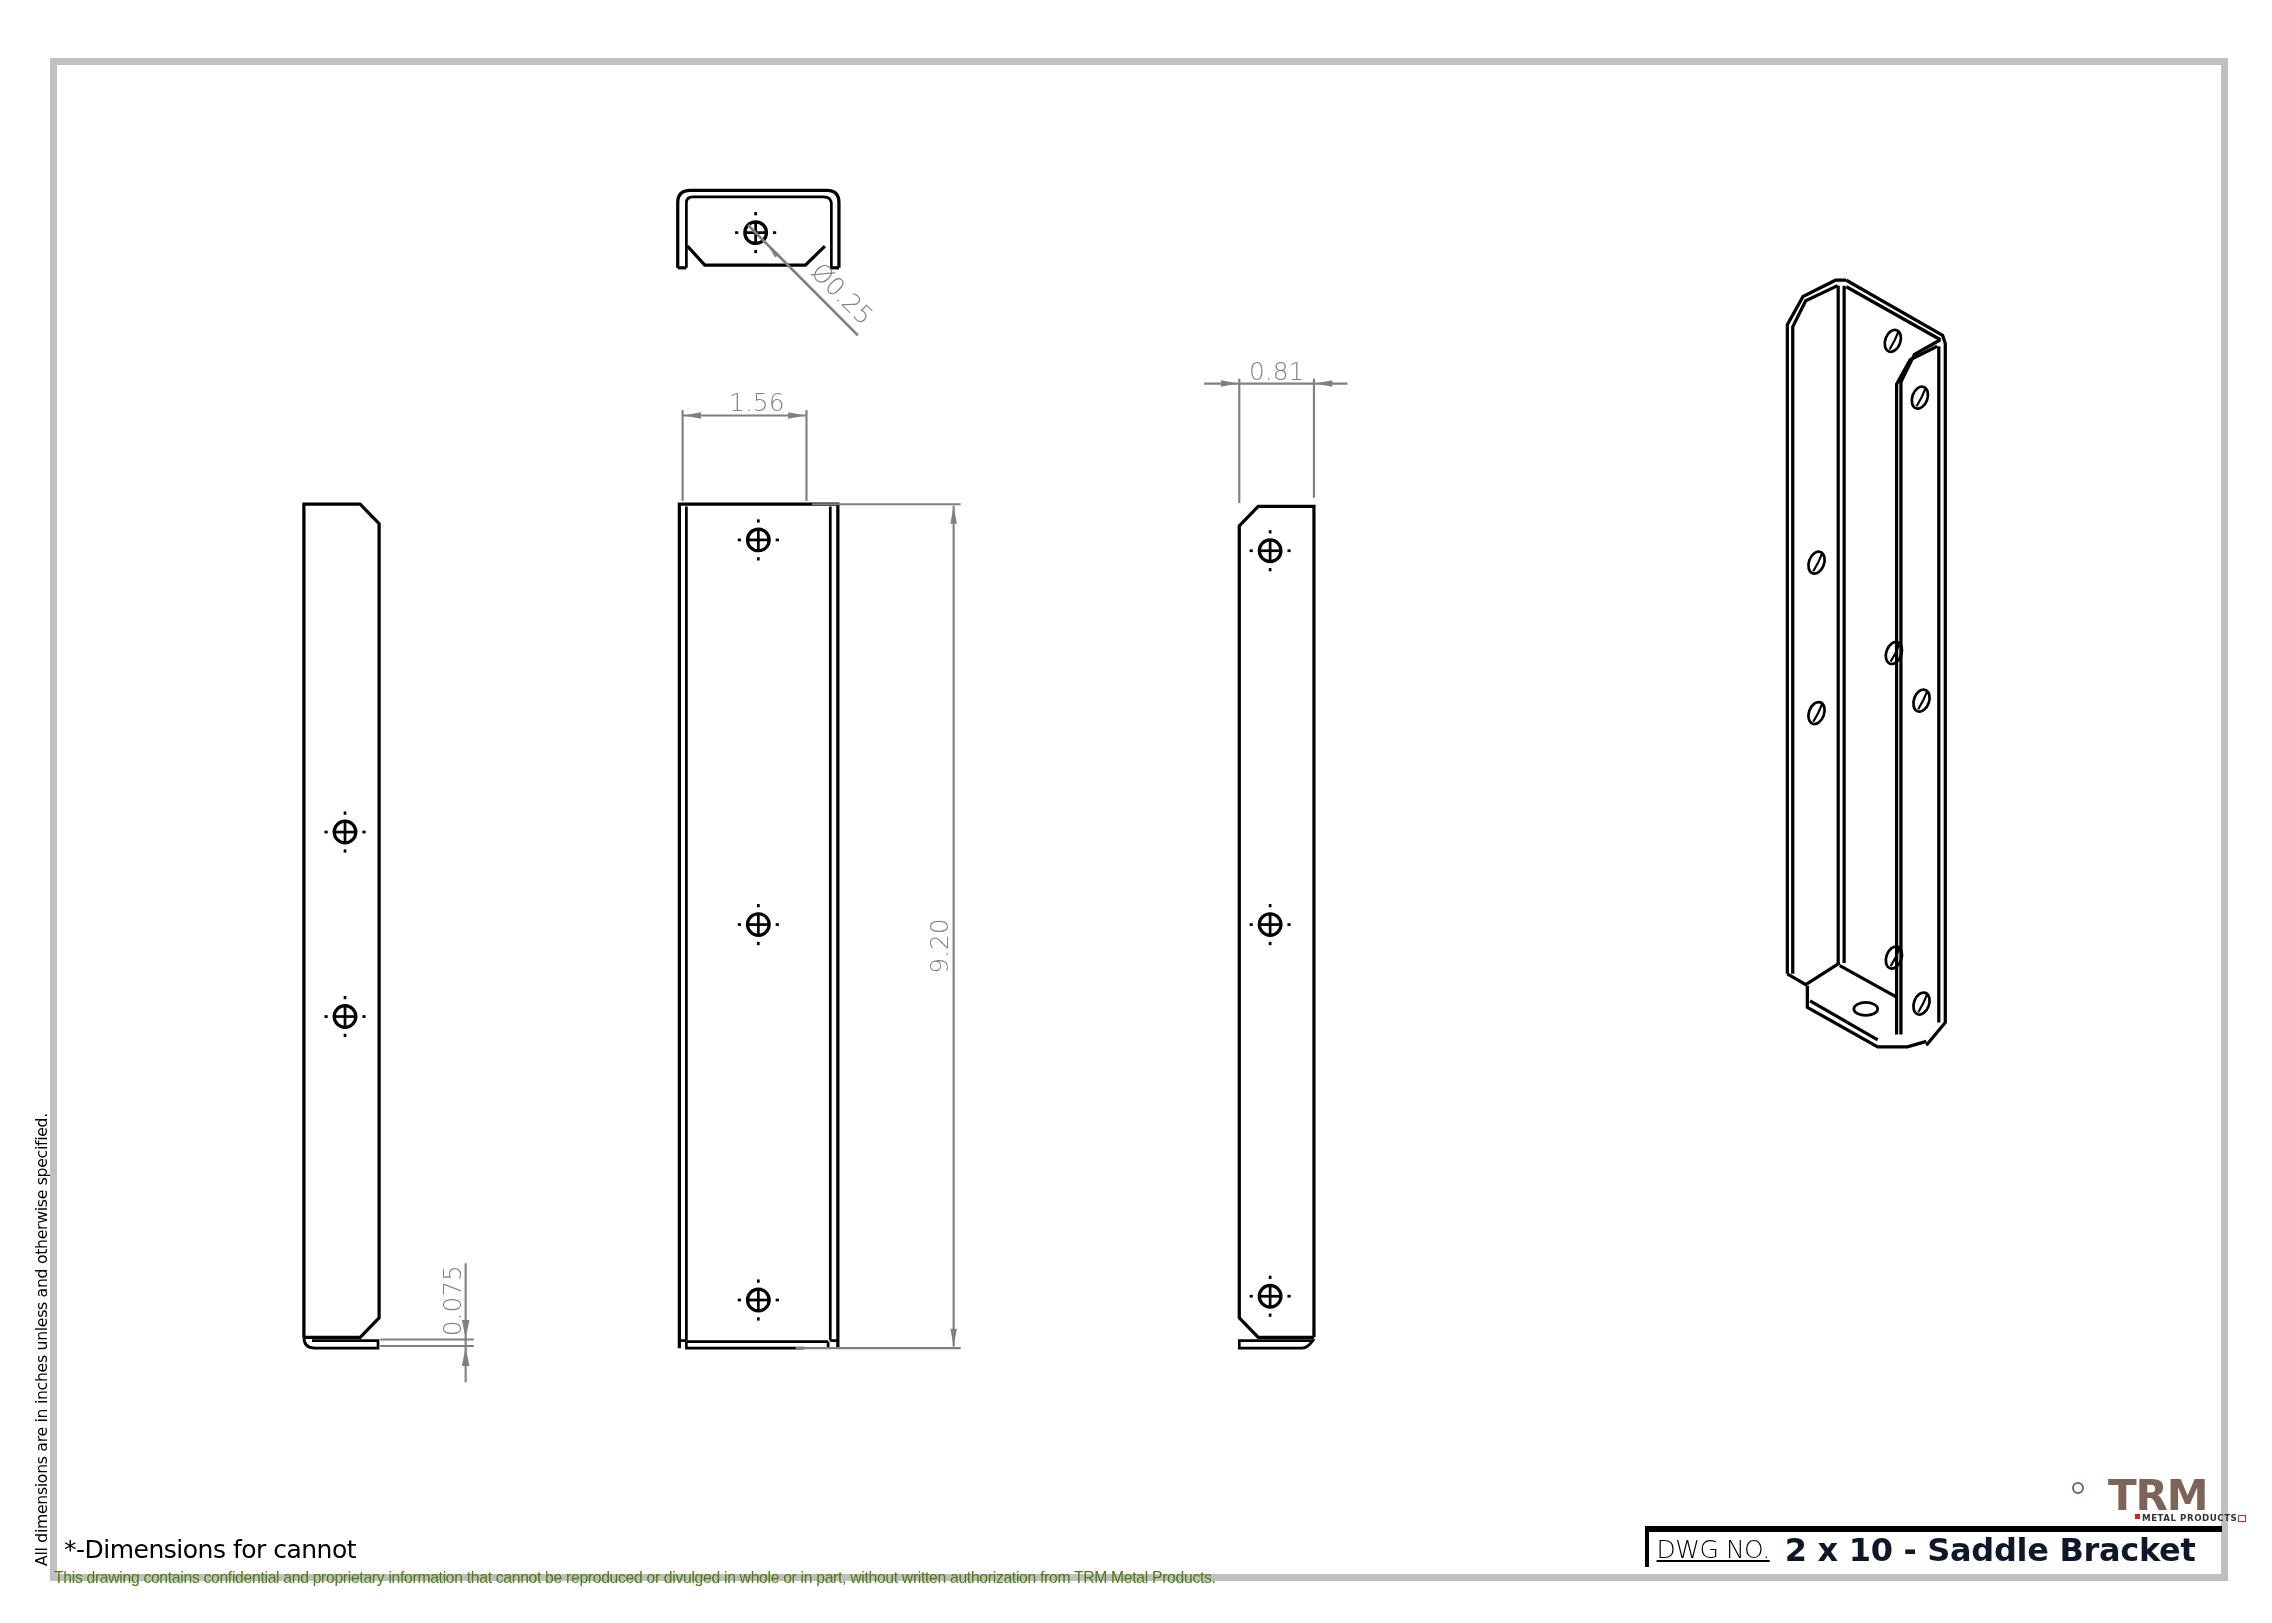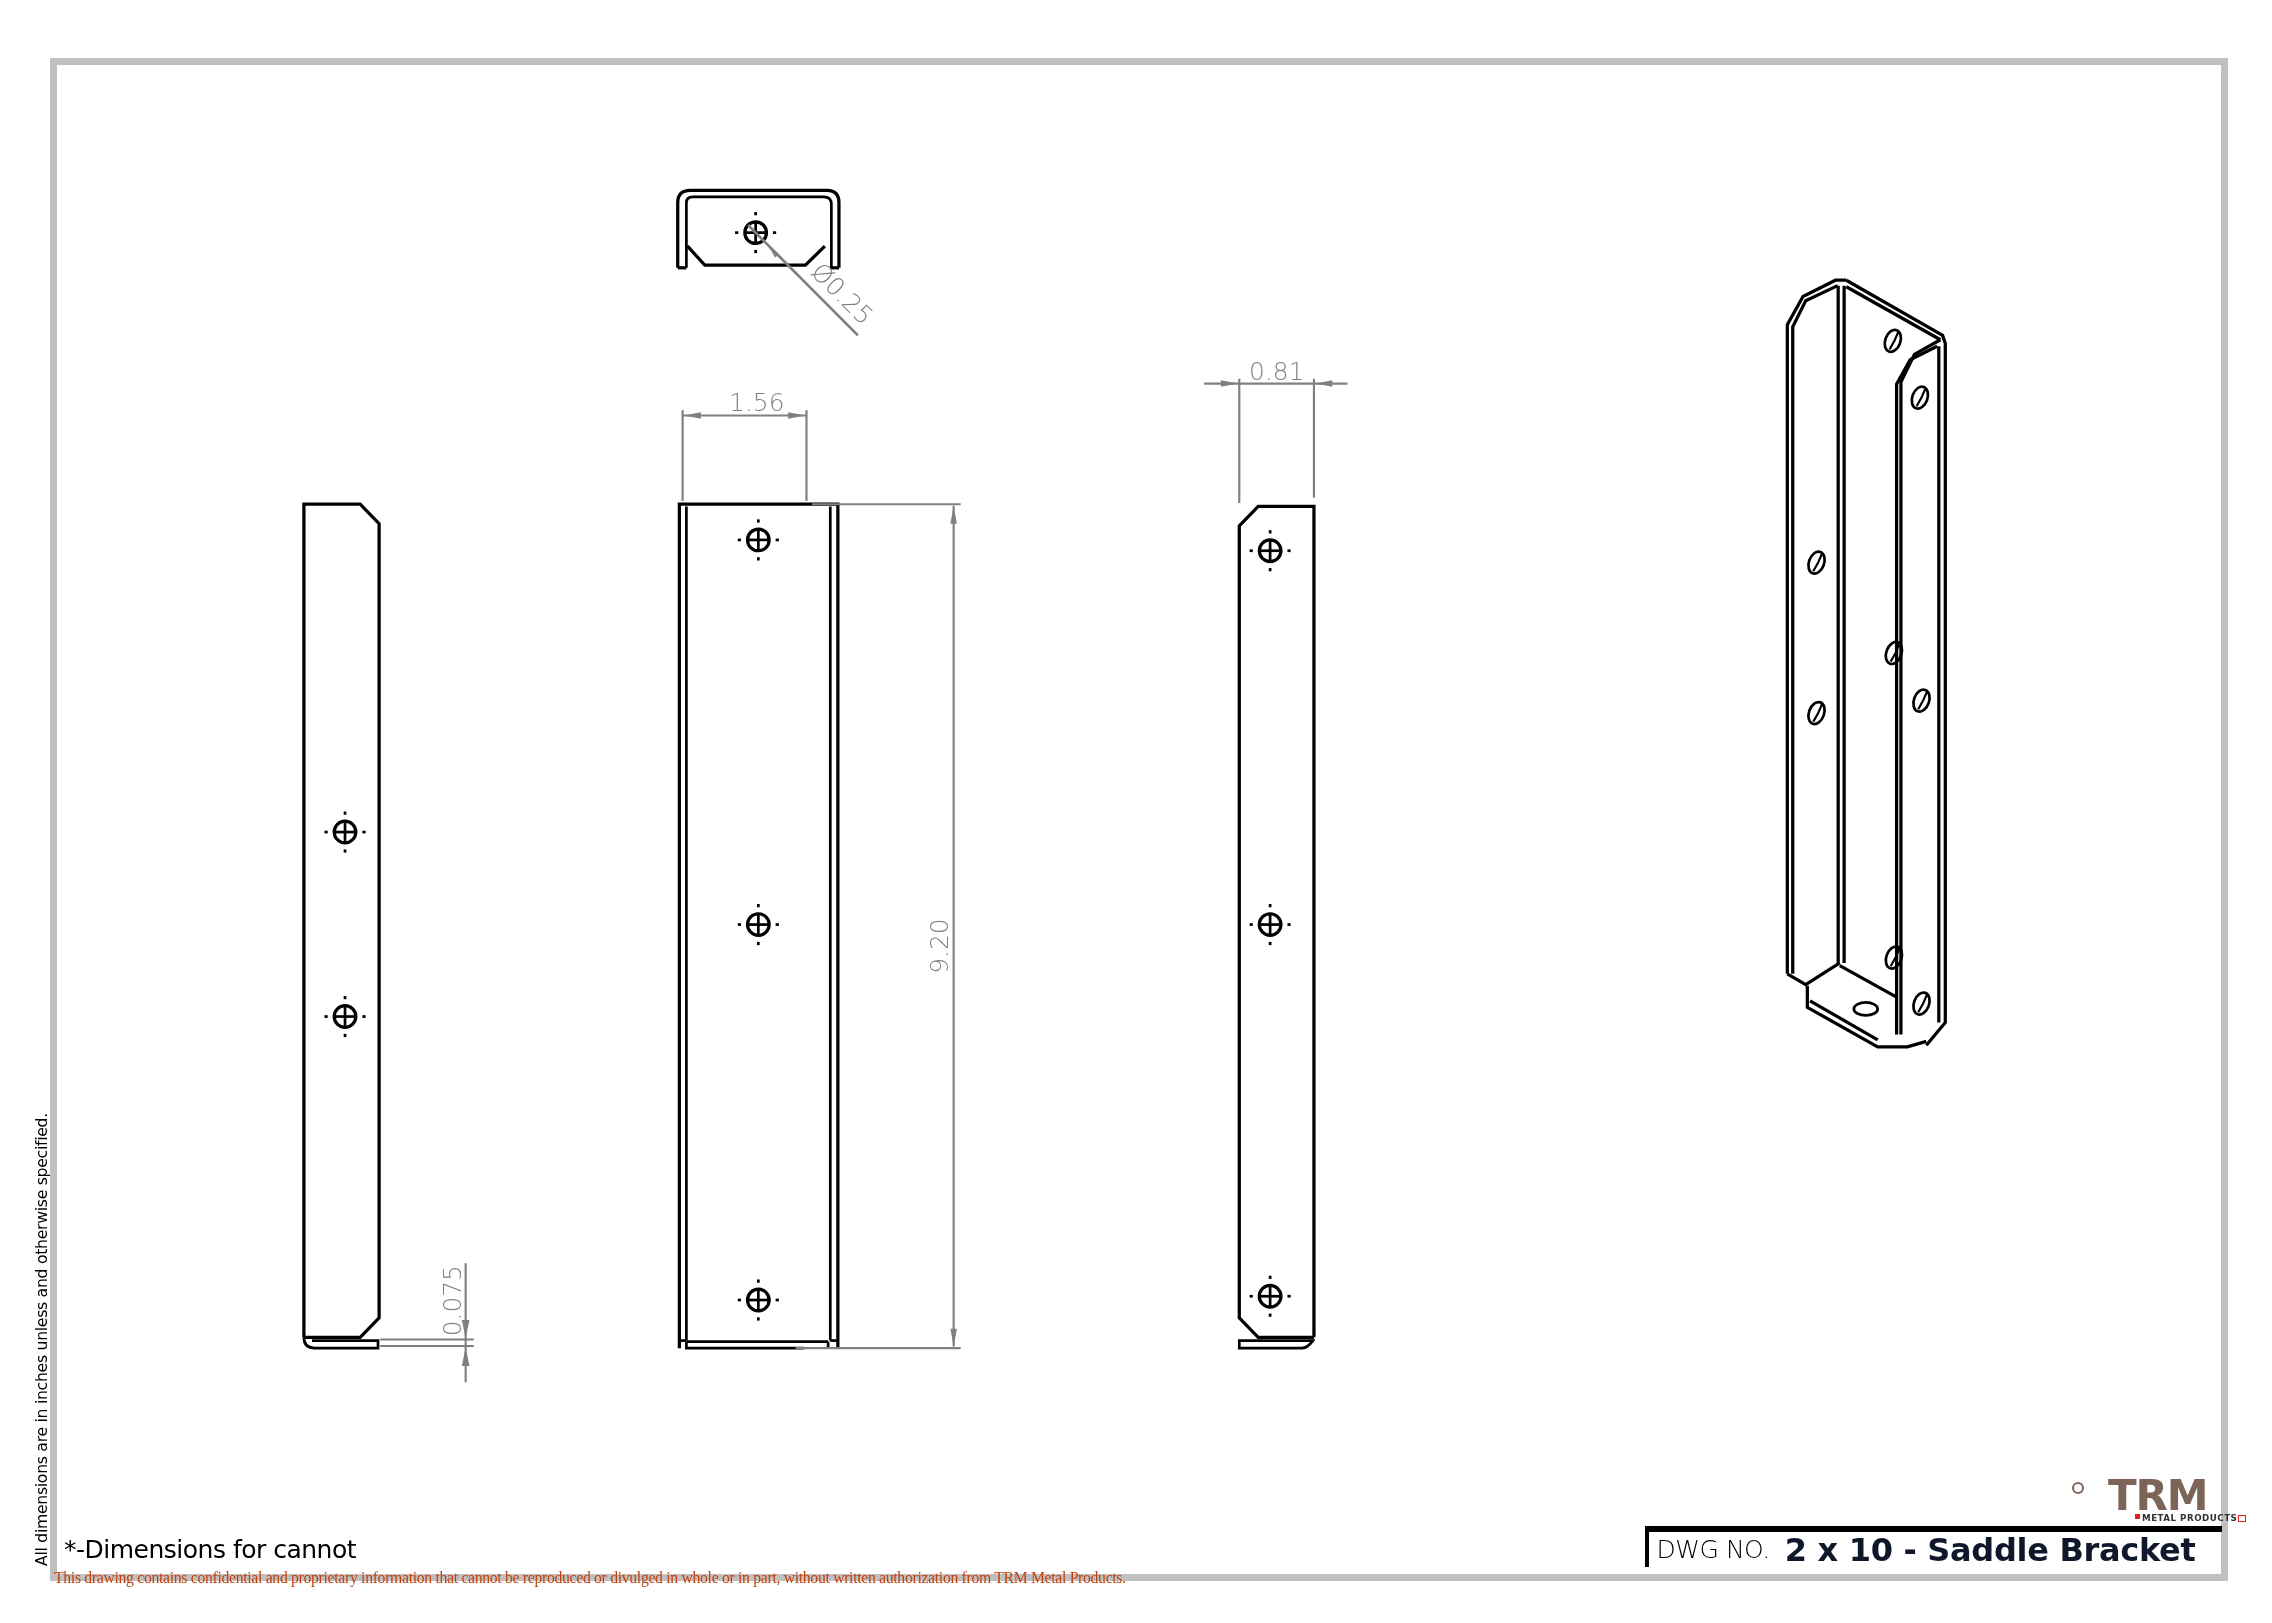--- a/index.html
+++ b/index.html
@@ -1,24 +1,24 @@
 <!DOCTYPE html>
 <html style="font-size:8.7px"><head>
 <meta charset="utf-8">
 <style>
   html, body { margin: 0; padding: 0; background: #ffffff; }
   body { width: 2273px; height: 1623px; position: relative; overflow: hidden; font-family: "DejaVu Sans", "Liberation Sans", sans-serif; }
   #sheet { position: absolute; left: 0; top: 0; width: 2273px; height: 1623px; }
   .frame { position: absolute; left: 50px; top: 58px; width: 2164px; height: 1509px; border: 7.6px solid #c0c0c0; box-sizing: content-box; }
   .dim-text { font-family: "DejaVu Sans", "Liberation Sans", sans-serif; fill: #808080; font-size: 46px; font-weight: 300; }
   .note-insert { position: absolute; left: 64px; top: 1535px; font-size: 25px; color: #000; font-family: "DejaVu Sans", "Liberation Sans", sans-serif; letter-spacing: -0.5px; }
-  .confidential { position: absolute; left: 54px; top: 1569px; font-size: 15.7px; color: #c2410c; font-family: Liberation Serif, serif; letter-spacing: -0.3px; white-space: nowrap; }
+  .confidential { position: absolute; left: 54px; top: 1569px; font-size: 15.7px; color: #4d7c0f; font-family: Liberation Sans, sans-serif; letter-spacing: -0.3px; white-space: nowrap; }
   .units-note { position: absolute; left: 32px; top: 1566px; transform-origin: 0 0; transform: rotate(-90deg); font-size: 15.7px; color: #000; white-space: nowrap; font-family: "DejaVu Sans", "Liberation Sans", sans-serif; letter-spacing: -0.3px; }
   .title-block { position: absolute; left: 1645px; top: 1526px; width: 577px; height: 41px; border-top: 6px solid #000; border-left: 4.3px solid #000; box-sizing: border-box; display: flex; align-items: center; padding-left: 7.6px; }
-  .dwg-label { font-size: 25px; color: #000; font-weight: 300; margin-right: 15px; letter-spacing: -0.5px; }
+  .dwg-label { font-size: 25px; color: #000; font-weight: 300; margin-right: 15px; letter-spacing: -0.5px; text-decoration: underline; }
   .dwg-value { font-size: 32px; color: #0f172a; font-weight: bold; letter-spacing: -0.3px; }
   .logo { position: absolute; left: 2072px; top: 1474px; width: 146px; height: 51px; }
   .logo-text { position: absolute; left: 16px; top: -3.2px; font-size: 42px; font-weight: bold; color: #7d6459; letter-spacing: -1.1px; font-family: "DejaVu Sans", "Liberation Sans", sans-serif; margin-left: 20px; }
   .logo-sub { position: absolute; left: 70px; top: 39px; font-size: 8.7px; font-weight: bold; color: #333; letter-spacing: 0.5px; white-space: nowrap; }
   .logo-sub::after { content: ""; display: inline-block; width: 5.4px; height: 4.9px; border: 1.1px solid #e02020; margin-left: 1.1px; vertical-align: middle; }
   .logo-ring { position: absolute; left: 0; top: 7.6px; width: 12px; height: 12px; border: 2.7px solid #7d6459; border-radius: 50%; box-sizing: border-box; }
   .logo-dot { position: absolute; left: 63px; top: 40px; width: 5.4px; height: 5.4px; background: #e02020; }
 </style>
 </head>
 <body>

